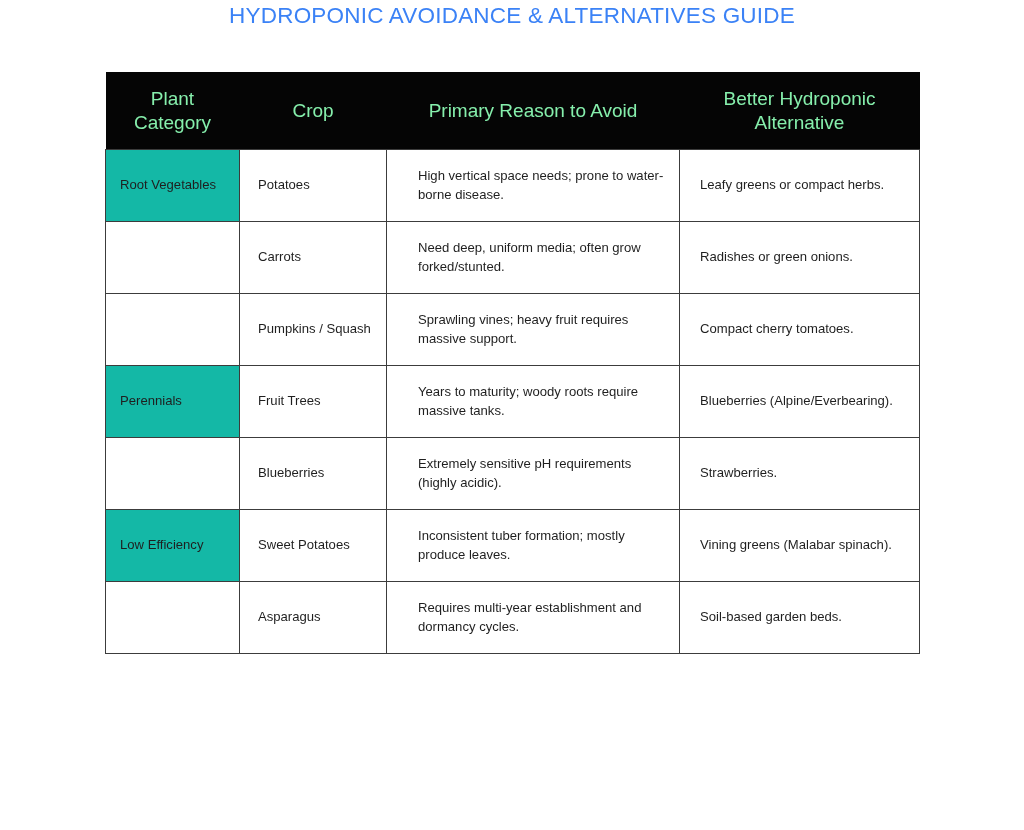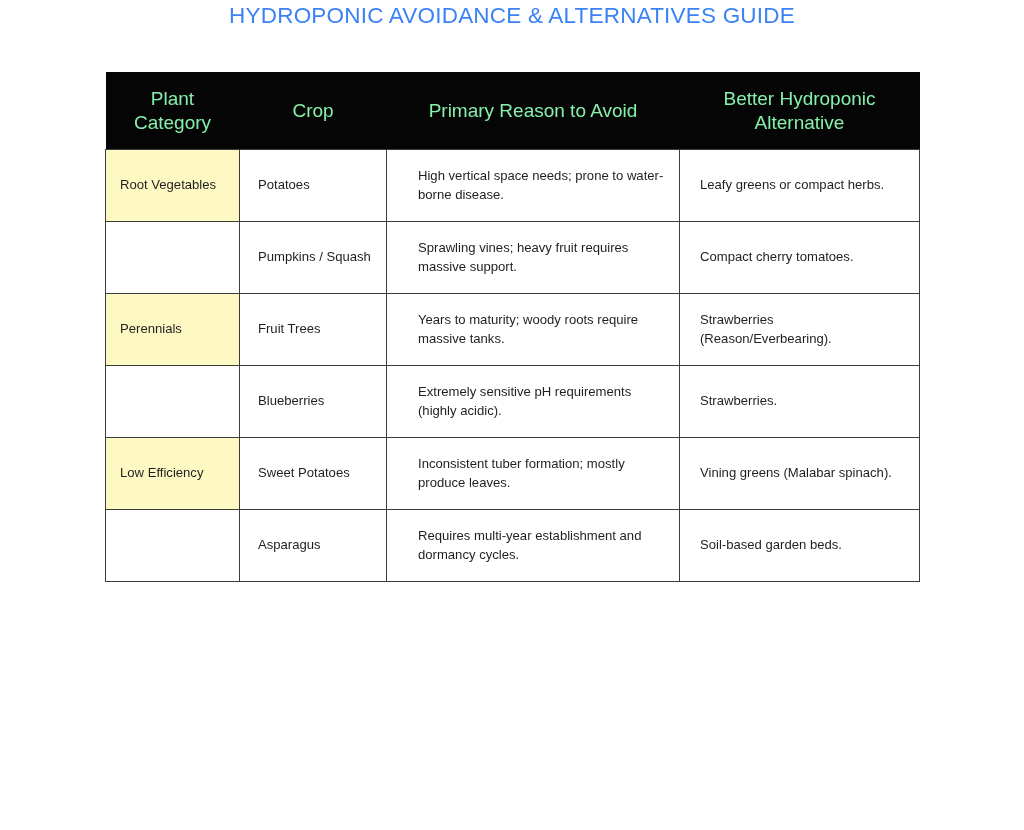--- a/index.html
+++ b/index.html
@@ -68,21 +68,21 @@
     line-height: 1.38;
     color: #1f1f1f;
     padding: 5px 14px 5px 14px;
   }
 
   tbody td.cat-cell {
     padding-left: 14px;
     padding-right: 8px;
   }
   tbody td.cat-cell.filled {
-    background: #fef9c3;
+    background: #14b8a6;
   }
   tbody td.cat-cell.empty {
     background: #ffffff;
   }
 
   tbody td.crop-cell {
     padding-left: 18px;
   }
 
   tbody td.reason-cell {
@@ -119,29 +119,35 @@
     </thead>
     <tbody id="table-body">
         <tr>
           <td class="cat-cell filled">Root Vegetables</td>
           <td class="crop-cell">Potatoes</td>
           <td class="reason-cell">High vertical space needs; prone to water-borne disease.</td>
           <td class="alt-cell">Leafy greens or compact herbs.</td>
         </tr>
         <tr>
           <td class="cat-cell empty"></td>
+          <td class="crop-cell">Carrots</td>
+          <td class="reason-cell">Need deep, uniform media; often grow forked/stunted.</td>
+          <td class="alt-cell">Radishes or green onions.</td>
+        </tr>
+        <tr>
+          <td class="cat-cell empty"></td>
           <td class="crop-cell">Pumpkins / Squash</td>
           <td class="reason-cell">Sprawling vines; heavy fruit requires massive support.</td>
           <td class="alt-cell">Compact cherry tomatoes.</td>
         </tr>
         <tr>
           <td class="cat-cell filled">Perennials</td>
           <td class="crop-cell">Fruit Trees</td>
           <td class="reason-cell">Years to maturity; woody roots require massive tanks.</td>
-          <td class="alt-cell">Strawberries (Reason/Everbearing).</td>
+          <td class="alt-cell">Blueberries (Alpine/Everbearing).</td>
         </tr>
         <tr>
           <td class="cat-cell empty"></td>
           <td class="crop-cell">Blueberries</td>
           <td class="reason-cell">Extremely sensitive pH requirements (highly acidic).</td>
           <td class="alt-cell">Strawberries.</td>
         </tr>
         <tr>
           <td class="cat-cell filled">Low Efficiency</td>
           <td class="crop-cell">Sweet Potatoes</td>

